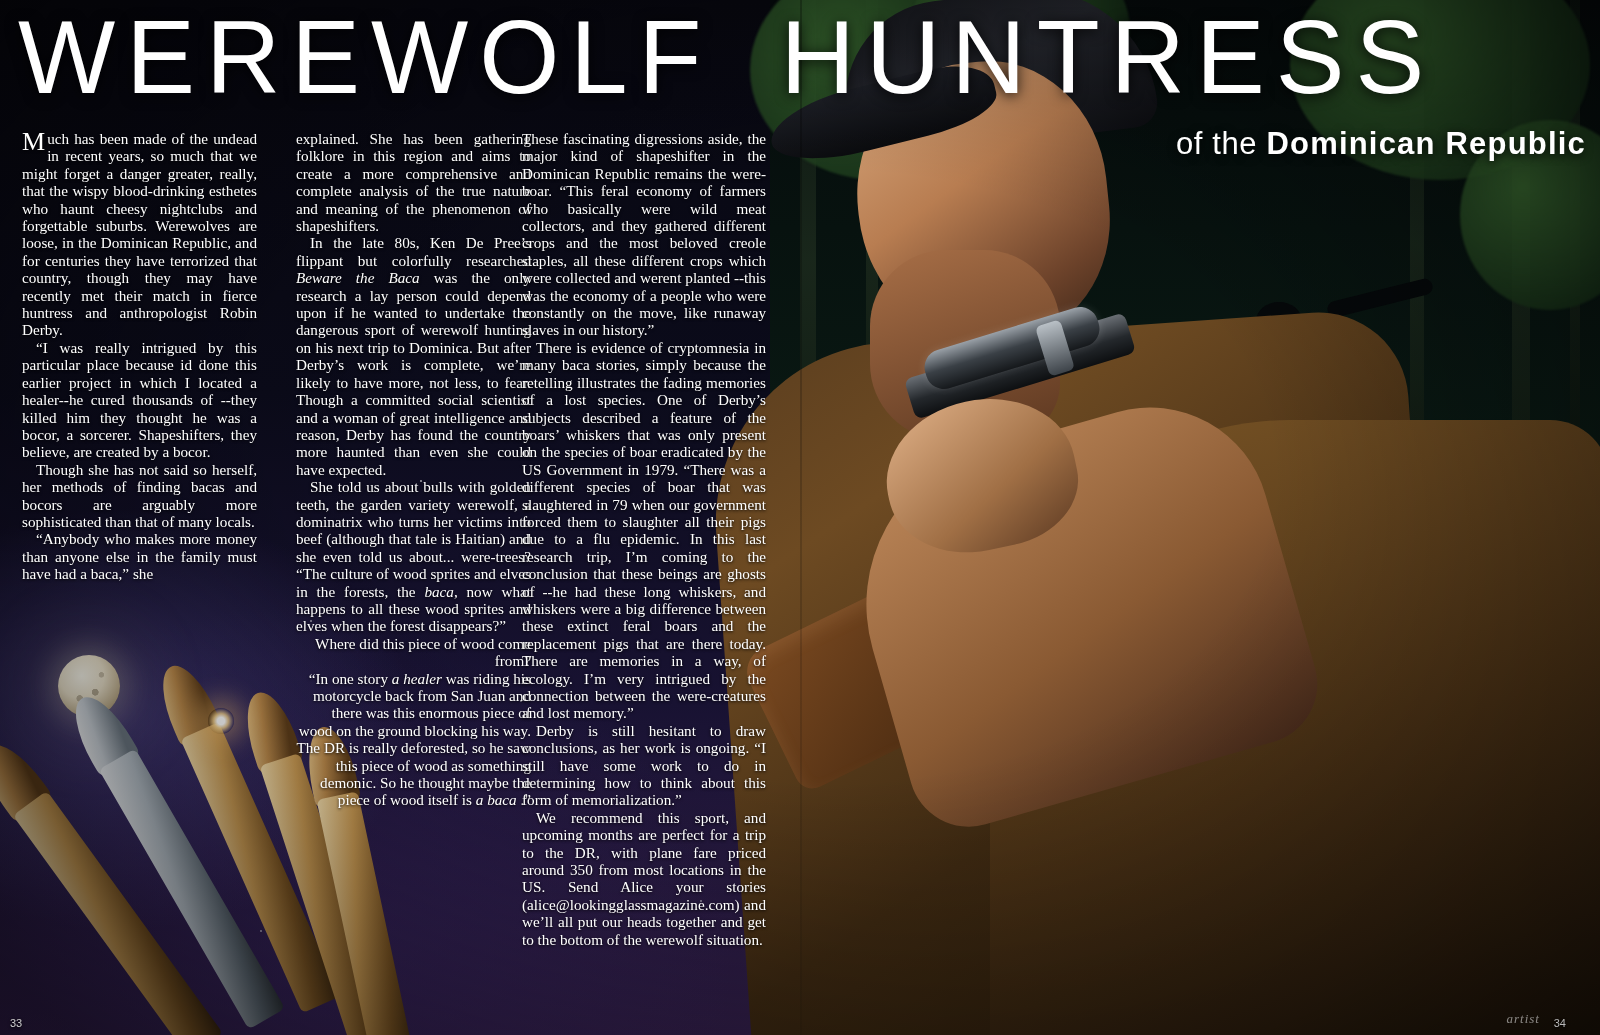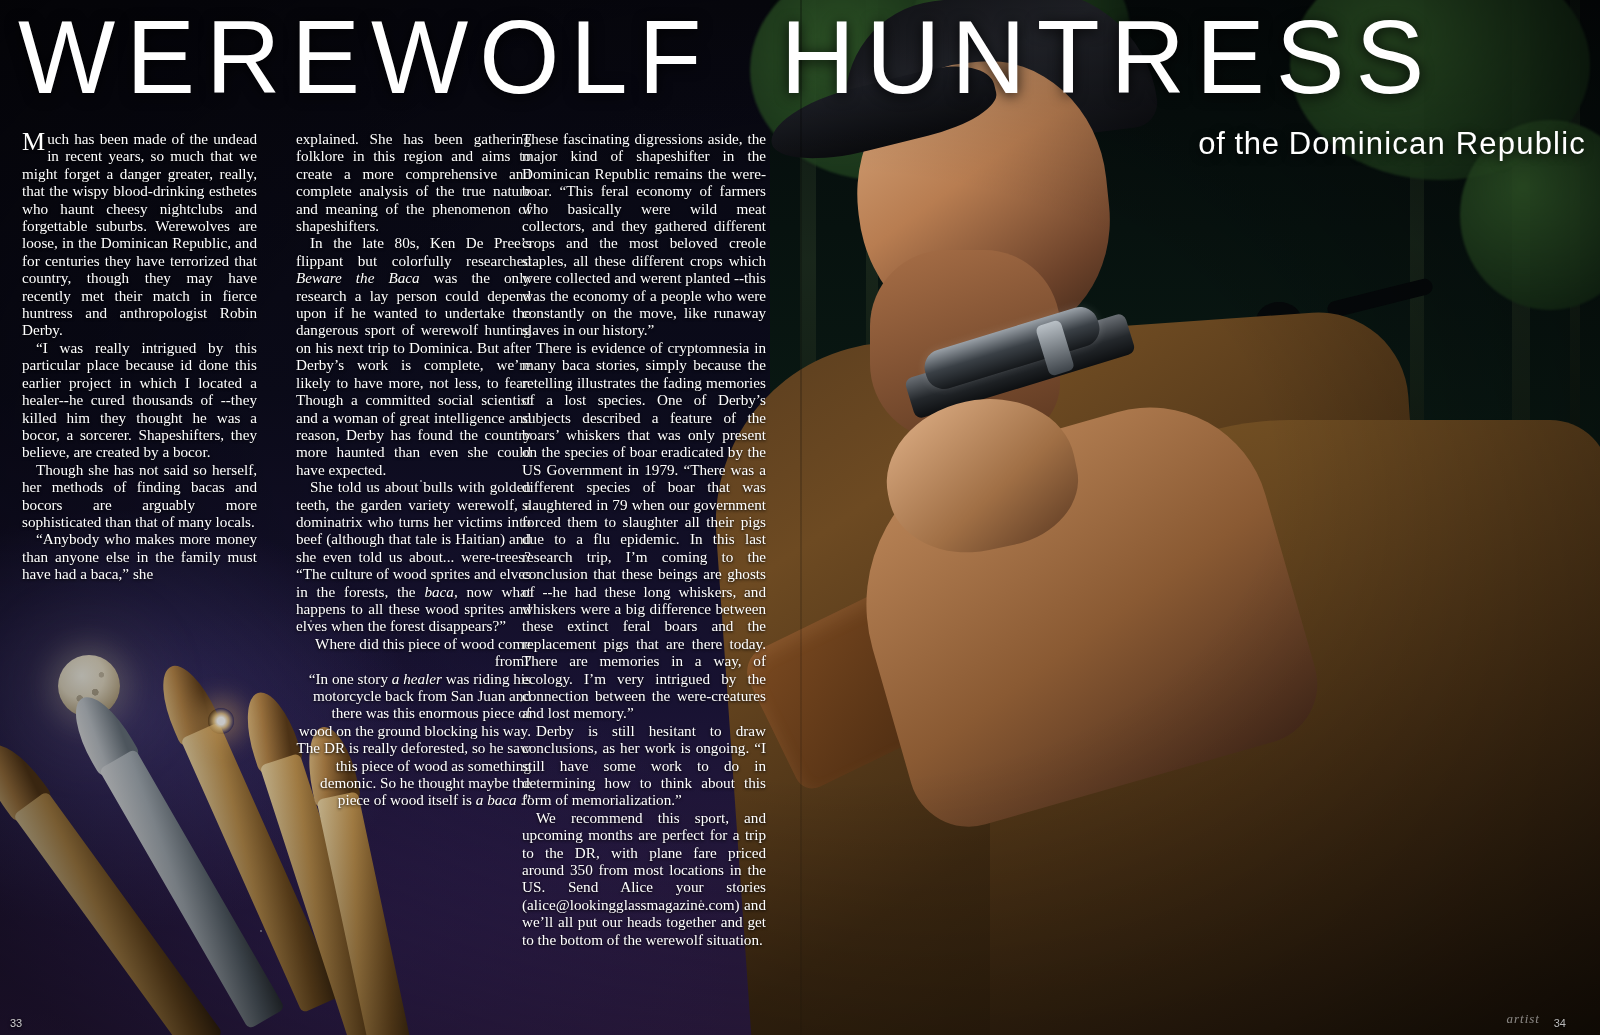--- a/index.html
+++ b/index.html
@@ -178,21 +178,21 @@
   }
   .masthead .w1{display:inline-block;}
   .masthead .w2{display:inline-block;margin-left:68px;}
   .subhead{
     position:absolute;right:14px;top:126px;
     color:#fff;font-family:"Liberation Sans",sans-serif;
     font-size:31px;letter-spacing:.6px;white-space:nowrap;
     text-shadow:0 2px 10px rgba(0,0,0,.9);
   }
   .subhead .light{font-weight:400;}
-  .subhead .bold{font-weight:400;letter-spacing:1.2px;}
+  .subhead .bold{font-weight:700;letter-spacing:1.2px;}
 
   .cols{position:absolute;left:22px;top:130px;width:760px;height:880px;}
   .col{
     position:absolute;top:0;width:235px;
     color:#fff;font-family:"Liberation Serif",serif;
     font-size:15.2px;line-height:17.4px;text-align:justify;
     text-shadow:0 1px 3px rgba(0,0,0,.95);
   }
   .col p{margin:0;text-indent:14px;}
   .col p.first{text-indent:0;}

